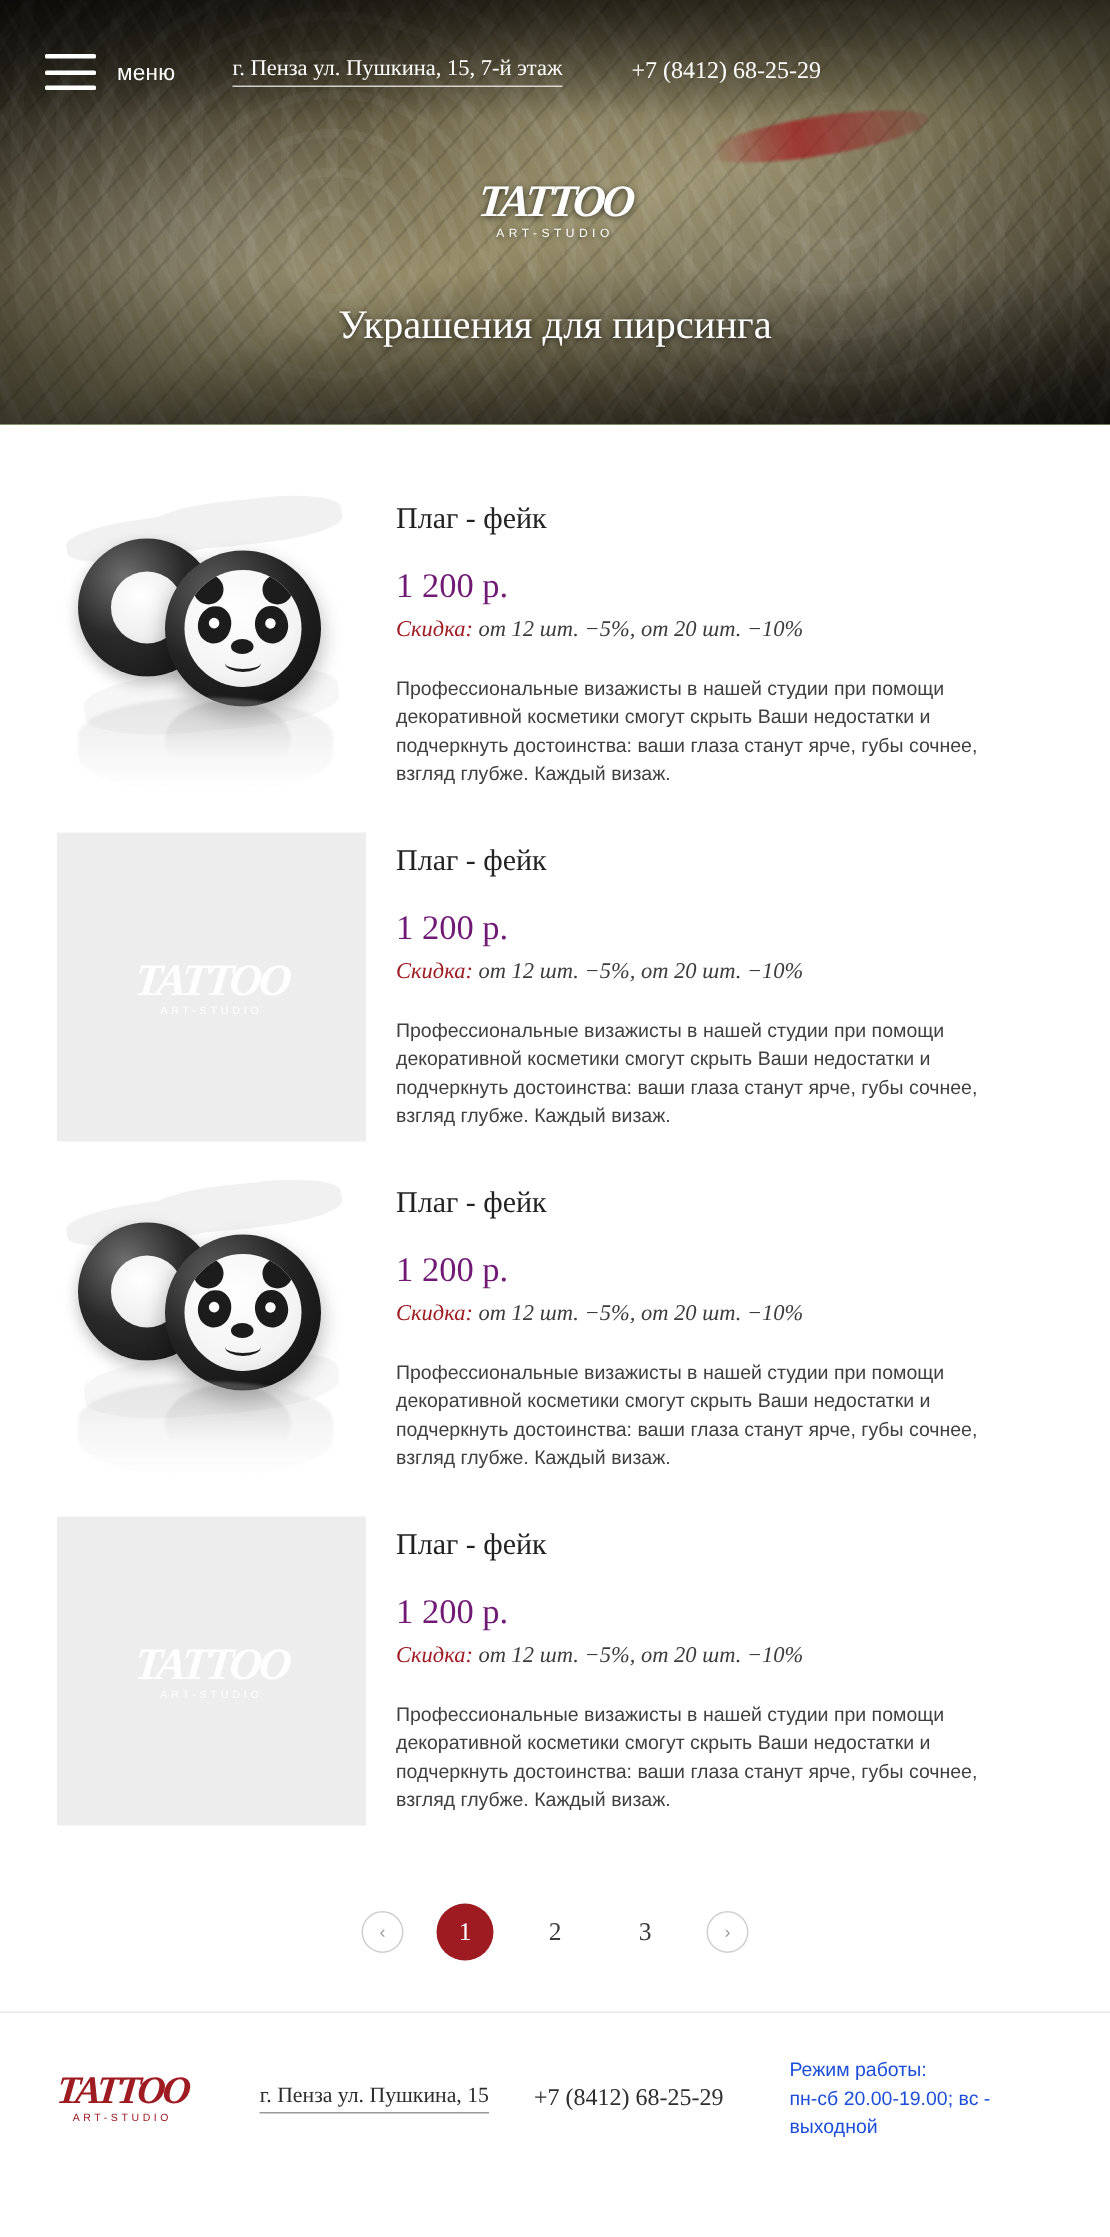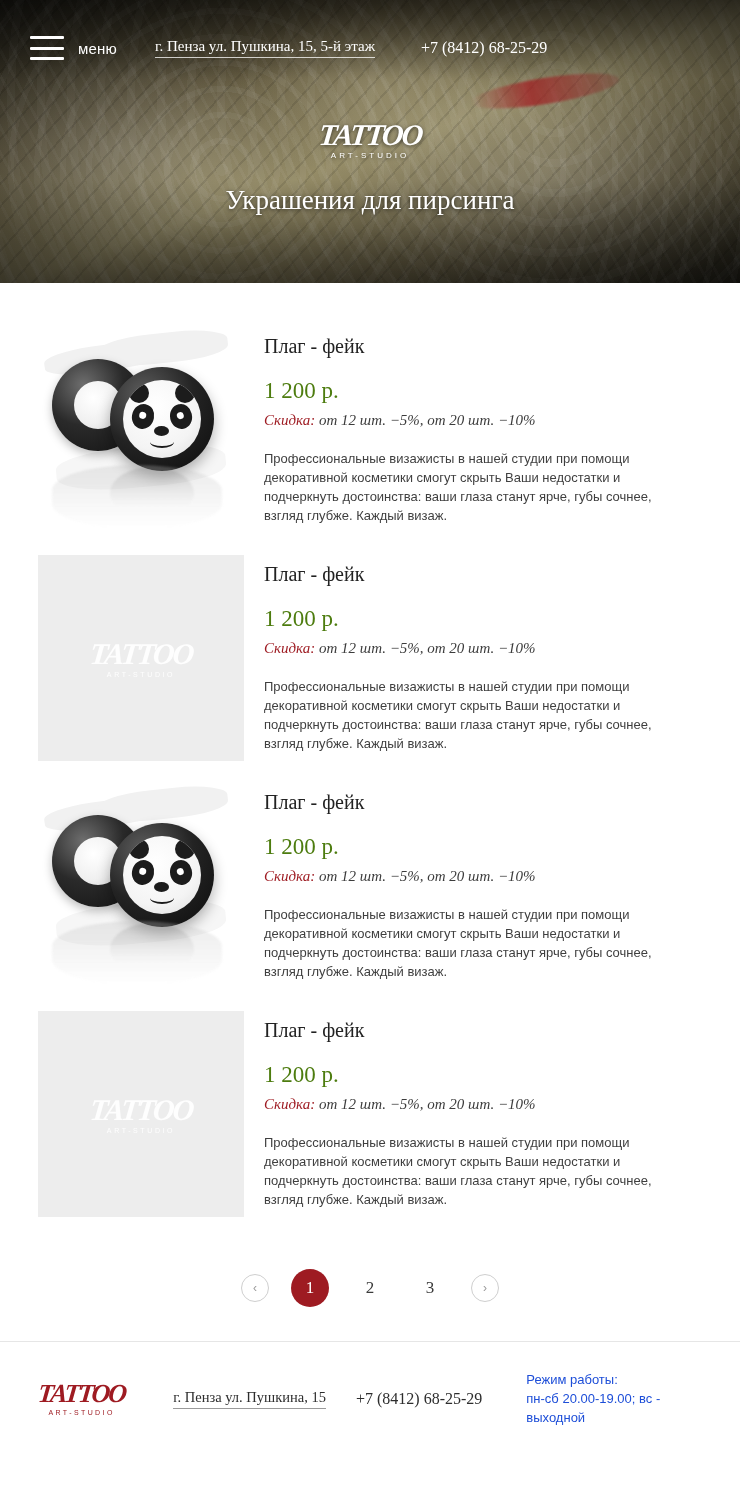--- a/index.html
+++ b/index.html
@@ -136,21 +136,21 @@
     transform: skewX(-6deg);
   }
   .logo-main .logo-sub {
     display: block;
     font-size: 8px;
     letter-spacing: 3px;
     color: #ffffff;
     margin-top: 2px;
   }
   .hero-title {
-    margin-top: 23px;
+    margin-top: 38px;
     font-family: "Liberation Serif", serif;
     font-size: 27px;
     color: #ffffff;
     text-shadow: 0 1px 4px rgba(0,0,0,.65);
   }
 
   
   .content {
     width: 740px;
     padding: 34px 0 0 0;
@@ -300,21 +300,21 @@
   .pinfo { padding-top: 8px; }
   .pname {
     font-family: "Liberation Serif", serif;
     font-size: 20px;
     color: #222222;
     margin-bottom: 20px;
   }
   .pprice {
     font-family: "Liberation Serif", serif;
     font-size: 23px;
-    color: #4d7c0f;
+    color: #701a75;
     margin-bottom: 8px;
   }
   .pdiscount {
     font-family: "Liberation Serif", serif;
     font-style: italic;
     font-size: 15px;
     color: #9e1b22;
     margin-bottom: 20px;
   }
   .pdiscount .dval { color: #3c3c3c; }
@@ -419,21 +419,21 @@
   <div class="hero-bg"></div>
   <div class="hero-red-swoosh"></div>
 
   <div class="topbar">
     <div class="burger">
       <span></span>
       <span></span>
       <span></span>
     </div>
     <div class="menu-label">меню</div>
-    <div class="addr">г. Пенза ул. Пушкина, 15, 5-й этаж</div>
+    <div class="addr">г. Пенза ул. Пушкина, 15, 7-й этаж</div>
     <div class="phone">+7 (8412) 68-25-29</div>
   </div>
 
   <div class="hero-center">
     <div class="logo-main">
       <span class="logo-word">TATTOO</span>
       <span class="logo-sub">ART-STUDIO</span>
     </div>
     <div class="hero-title">Украшения для пирсинга</div>
   </div>

